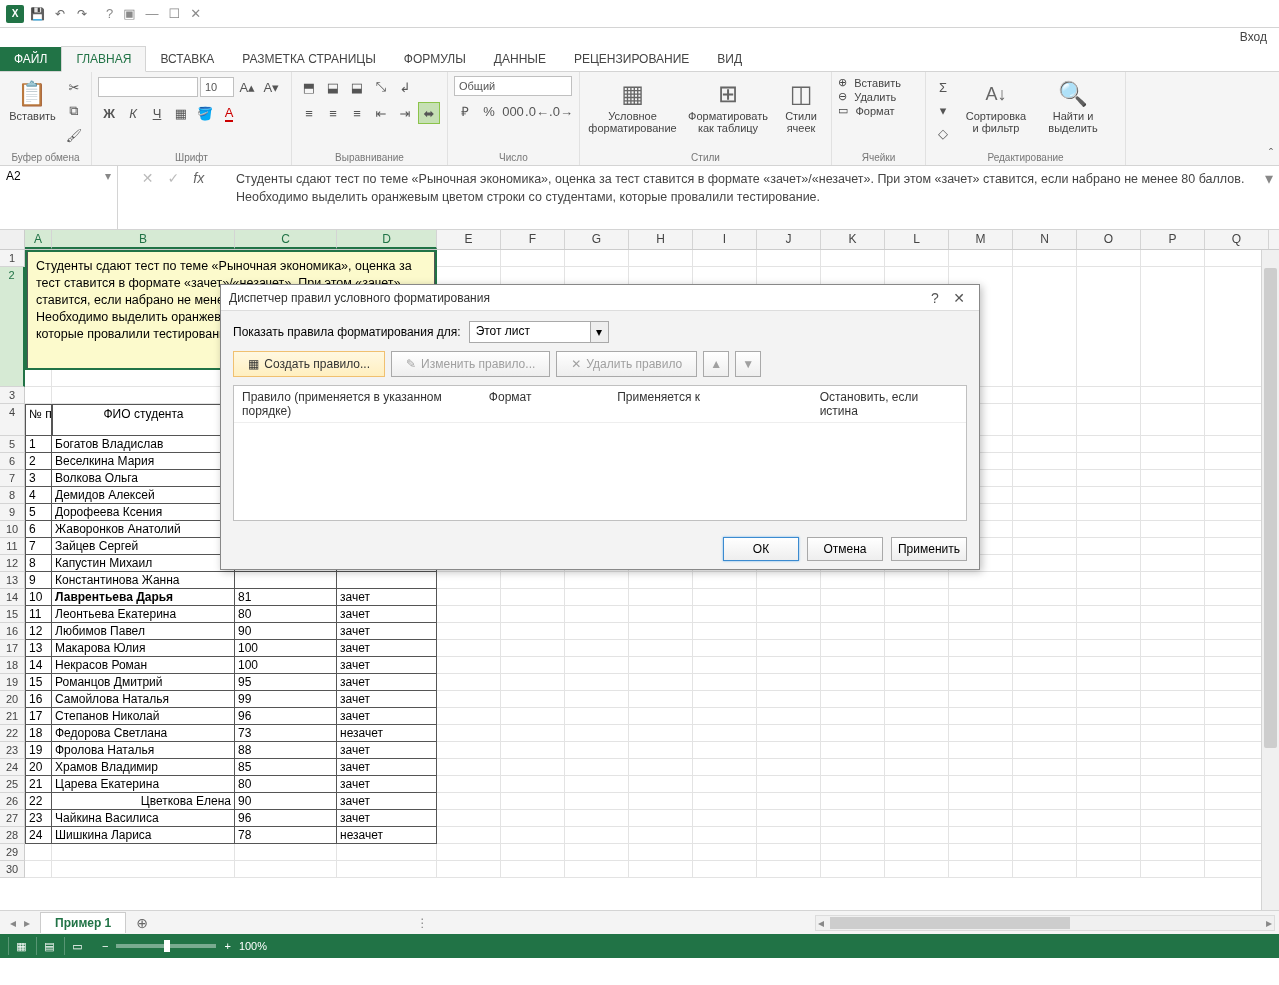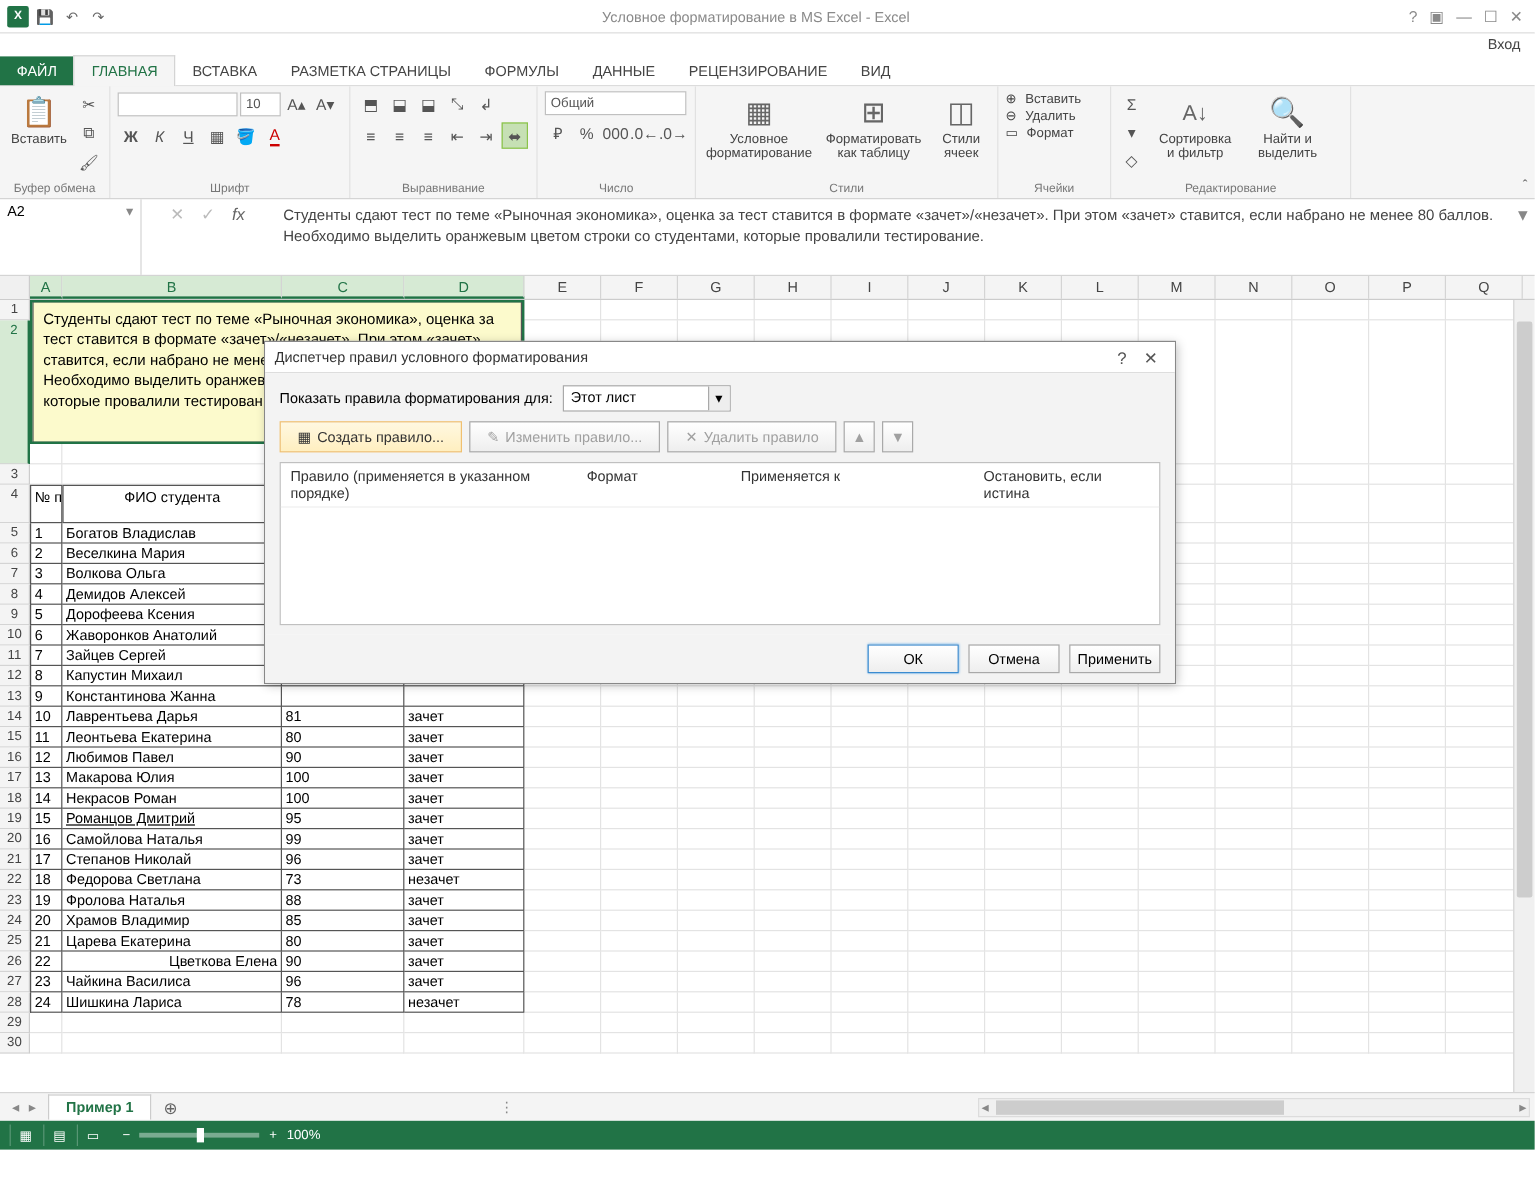--- a/index.html
+++ b/index.html
@@ -113,21 +113,20 @@
 </head>
 <body>
 
 <div class="titlebar">
   <div class="qat">
     <span class="xl">X</span>
     <span class="ic">💾</span>
     <span class="ic">↶</span>
     <span class="ic">↷</span>
   </div>
-  <div class="title">Условное форматирование в MS Excel - Excel</div>
   <div class="wincontrols">
     <span>?</span>
     <span>▣</span>
     <span>—</span>
     <span>☐</span>
     <span>✕</span>
   </div>
 </div>
 <div class="signin">Вход</div>
 
@@ -556,21 +555,21 @@
         <div class="cell" style="width: 64px;"></div>
         <div class="cell" style="width: 64px;"></div>
         <div class="cell" style="width: 64px;"></div>
         <div class="cell" style="width: 64px;"></div>
         <div class="cell" style="width: 64px;"></div>
         <div class="cell" style="width: 64px;"></div>
       </div>
       <div class="row">
         <div class="rh">14</div>
         <div class="cell bl br bb" style="width: 27px;">10</div>
-        <div class="cell br bb" style="width: 183px;">Лаврентьева Дарья</div>
+        <div class="cell br bb" style="width: 183px; font-weight: bold;">Лаврентьева Дарья</div>
         <div class="cell br bb" style="width: 102px;">81</div>
         <div class="cell br bb" style="width: 100px;">зачет</div>
         <div class="cell" style="width: 64px;"></div>
         <div class="cell" style="width: 64px;"></div>
         <div class="cell" style="width: 64px;"></div>
         <div class="cell" style="width: 64px;"></div>
         <div class="cell" style="width: 64px;"></div>
         <div class="cell" style="width: 64px;"></div>
         <div class="cell" style="width: 64px;"></div>
         <div class="cell" style="width: 64px;"></div>
@@ -656,21 +655,21 @@
         <div class="cell" style="width: 64px;"></div>
         <div class="cell" style="width: 64px;"></div>
         <div class="cell" style="width: 64px;"></div>
         <div class="cell" style="width: 64px;"></div>
         <div class="cell" style="width: 64px;"></div>
         <div class="cell" style="width: 64px;"></div>
       </div>
       <div class="row">
         <div class="rh">19</div>
         <div class="cell bl br bb" style="width: 27px;">15</div>
-        <div class="cell br bb" style="width: 183px; text-decoration: underline;">Романцов Дмитрий</div>
+        <div class="cell br bb" style="width: 183px;">Романцов Дмитрий</div>
         <div class="cell br bb" style="width: 102px;">95</div>
         <div class="cell br bb" style="width: 100px;">зачет</div>
         <div class="cell" style="width: 64px;"></div>
         <div class="cell" style="width: 64px;"></div>
         <div class="cell" style="width: 64px;"></div>
         <div class="cell" style="width: 64px;"></div>
         <div class="cell" style="width: 64px;"></div>
         <div class="cell" style="width: 64px;"></div>
         <div class="cell" style="width: 64px;"></div>
         <div class="cell" style="width: 64px;"></div>

